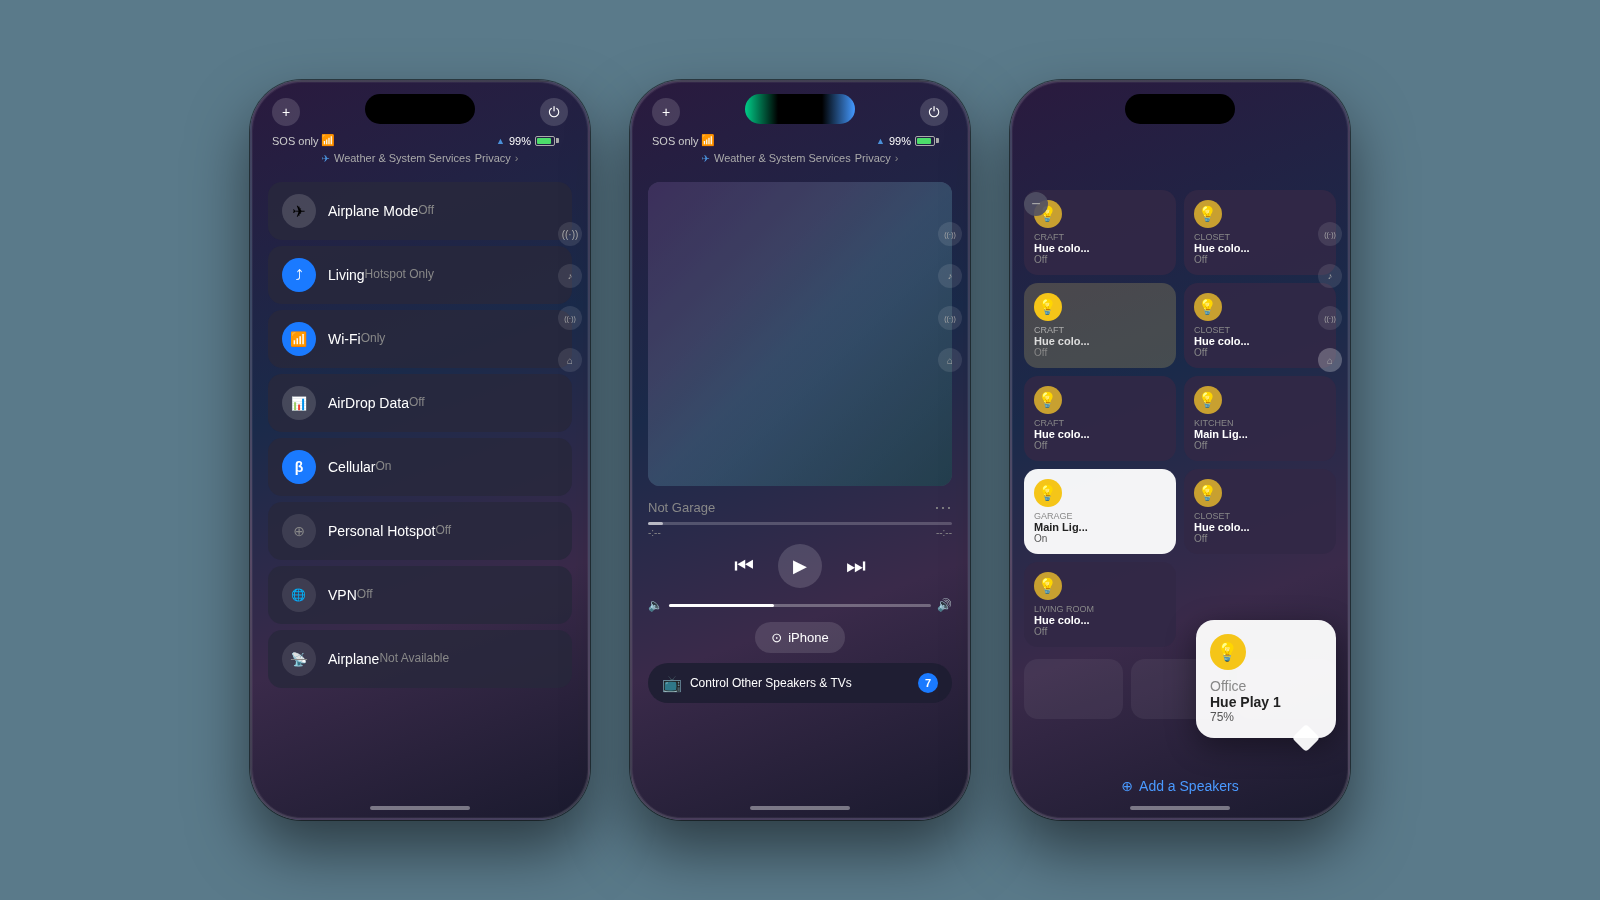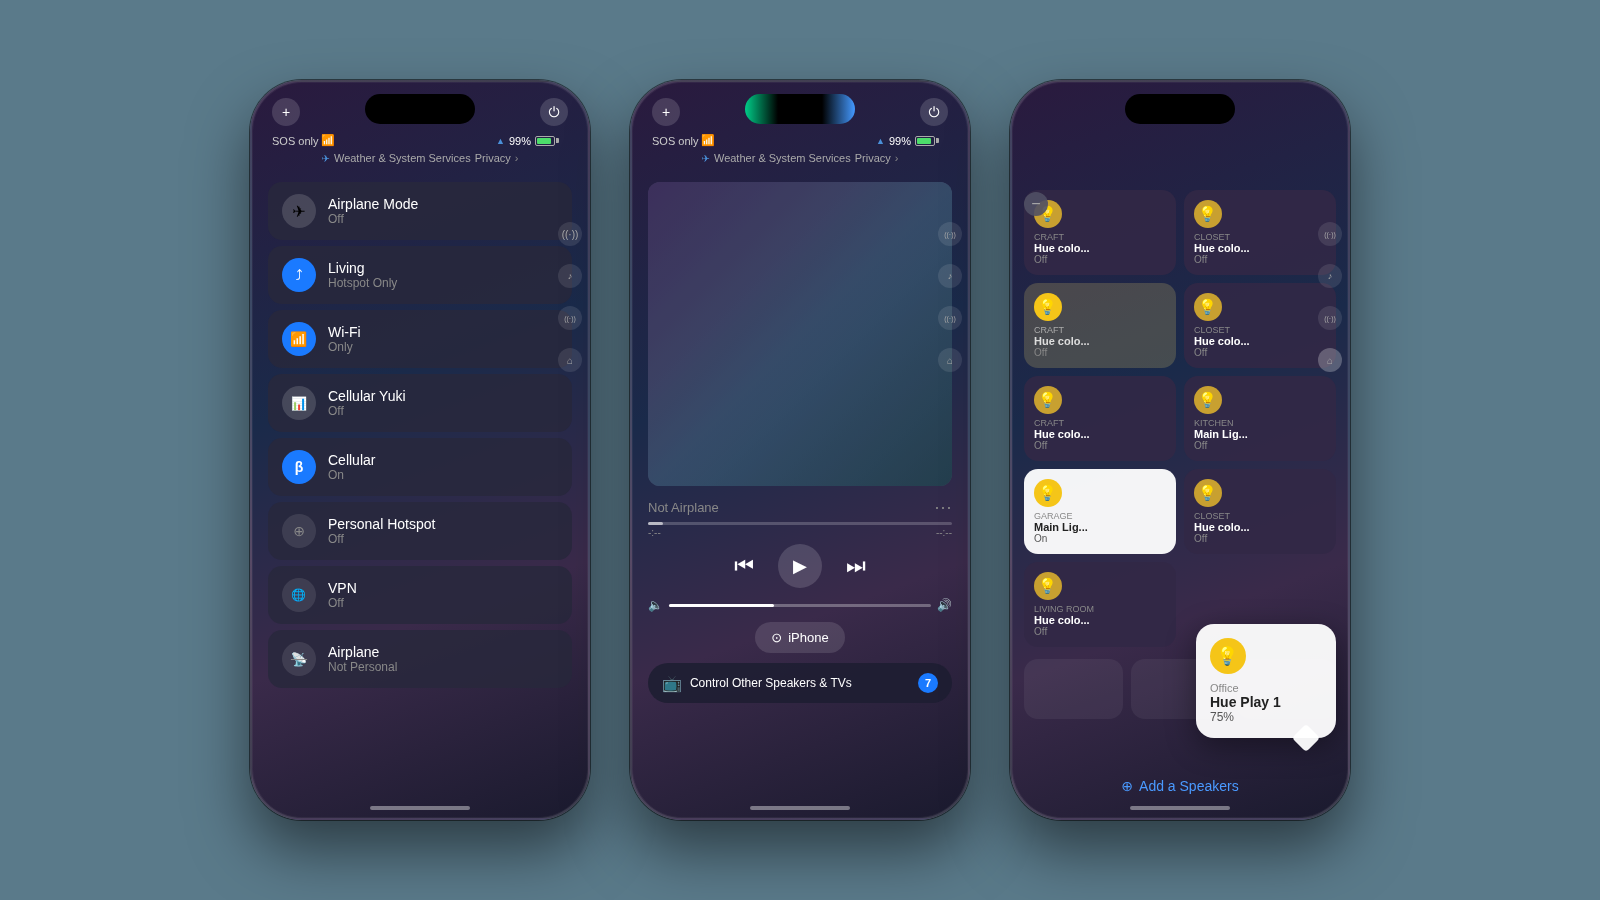--- a/index.html
+++ b/index.html
@@ -120,21 +120,21 @@
 
     .icon-airplane { background: rgba(255,255,255,0.15); }
     .icon-airdrop { background: #1a7aff; }
     .icon-wifi { background: #1a7aff; }
     .icon-cellular { background: rgba(255,255,255,0.15); }
     .icon-bluetooth { background: #1a7aff; }
     .icon-hotspot { background: rgba(255,255,255,0.1); }
     .icon-vpn { background: rgba(255,255,255,0.1); }
     .icon-satellite { background: rgba(255,255,255,0.1); }
 
-    .item-text { display: flex; flex-direction: column; }
+    .item-text { display: flex; flex-direction: row; }
     .item-title { font-size: 14px; color: #fff; font-weight: 500; }
     .item-sub { font-size: 12px; color: #888; }
 
     
     .side-icons {
       position: absolute;
       right: 6px;
       top: 140px;
       display: flex;
       flex-direction: column;
@@ -395,21 +395,21 @@
     .expanded-tile .exp-icon {
       width: 36px; height: 36px;
       background: #f5c518;
       border-radius: 50%;
       display: flex;
       align-items: center;
       justify-content: center;
       font-size: 18px;
       margin-bottom: 8px;
     }
-    .expanded-tile .exp-room { font-size: 11px; color: #888; }
+    .expanded-tile .exp-room { font-size: 14px; color: #888; }
     .expanded-tile .exp-name { font-size: 14px; color: #222; font-weight: 700; }
     .expanded-tile .exp-pct { font-size: 12px; color: #555; }
     .expanded-tail {
       position: absolute;
       bottom: -10px;
       right: 20px;
       width: 20px;
       height: 20px;
       background: rgba(255,255,255,0.95);
       border-radius: 4px;
@@ -546,21 +546,21 @@
         <div class="item-icon icon-wifi" style="color:#fff; font-size:14px;">📶</div>
         <div class="item-text">
           <span class="item-title">Wi-Fi</span>
           <span class="item-sub">Only</span>
         </div>
       </div>
 
       <div class="settings-item">
         <div class="item-icon icon-cellular" style="color:#aaa; font-size:13px;">📊</div>
         <div class="item-text">
-          <span class="item-title">Cellular Yuki</span>
+          <span class="item-title">AirDrop Data</span>
           <span class="item-sub">Off</span>
         </div>
       </div>
 
       <div class="settings-item">
         <div class="item-icon icon-bluetooth" style="color:#fff; font-size:14px; font-weight:bold;">β</div>
         <div class="item-text">
           <span class="item-title">Cellular</span>
           <span class="item-sub">On</span>
         </div>
@@ -579,21 +579,21 @@
         <div class="item-text">
           <span class="item-title">VPN</span>
           <span class="item-sub">Off</span>
         </div>
       </div>
 
       <div class="settings-item">
         <div class="item-icon icon-satellite" style="color:#888; font-size:13px; text-decoration:line-through;">📡</div>
         <div class="item-text">
           <span class="item-title">Airplane</span>
-          <span class="item-sub">Not Personal</span>
+          <span class="item-sub">Not Available</span>
         </div>
       </div>
 
     </div>
   </div>
 
   <div class="side-icons">
     <div class="side-icon">((·))</div>
     <div class="side-icon" style="font-size:9px;">♪</div>
     <div class="side-icon" style="font-size:7px;">((·))</div>
@@ -634,21 +634,21 @@
       </div>
     </div>
   </div>
 
   <div class="phone-content">
     <div class="music-player">
       <div class="album-art">
         <div style="position:absolute; inset:0; background: linear-gradient(135deg, rgba(80,60,120,0.8) 0%, rgba(60,100,140,0.6) 50%, rgba(40,80,100,0.7) 100%);"></div>
       </div>
       <div style="display:flex; justify-content:space-between; align-items:center; margin-bottom:6px;">
-        <span class="music-not-playing" style="margin:0;">Not Airplane</span>
+        <span class="music-not-playing" style="margin:0;">Not Garage</span>
         <span class="music-dots" style="margin:0;">···</span>
       </div>
       <div class="progress-bar-container">
         <div class="progress-track">
             <div class="progress-fill"></div>
           </div>
         <div class="time-labels">
           <span>-:--</span>
           <span>--:--</span>
         </div>

